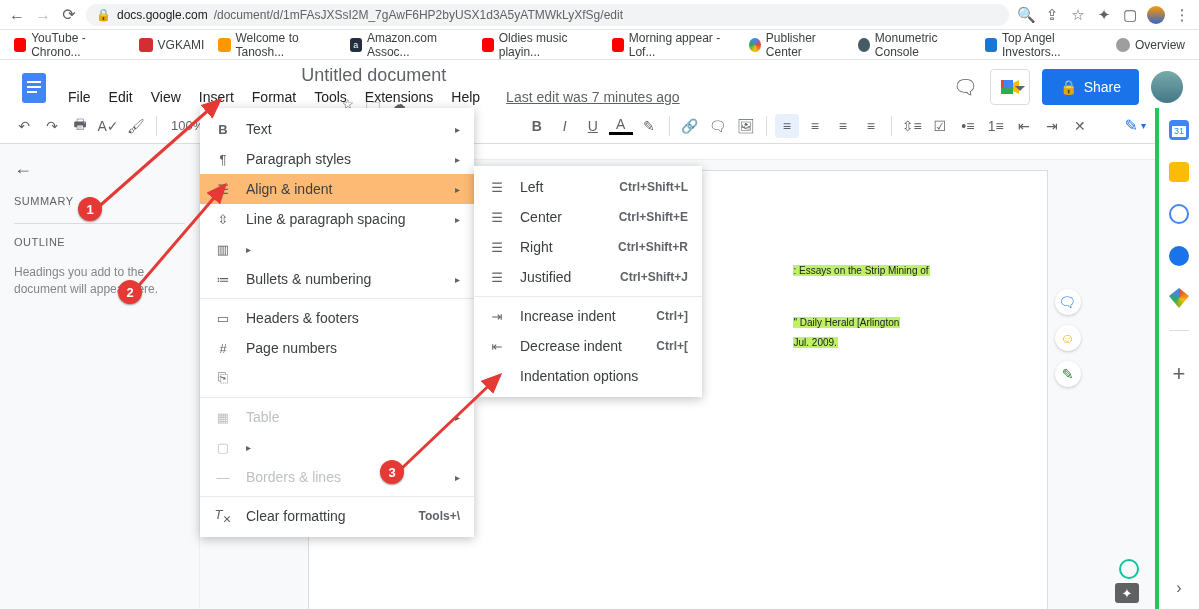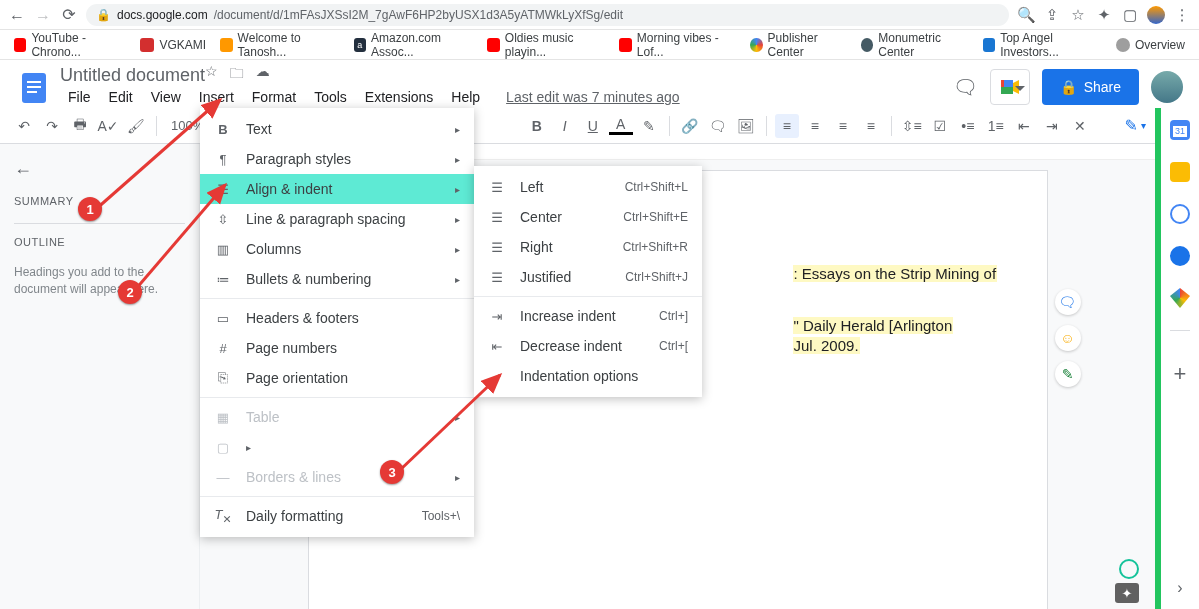--- a/index.html
+++ b/index.html
@@ -13,21 +13,21 @@
   .cr-icon { width:18px; height:18px; color:#5f6368; font-size:15px; text-align:center; }
 
   .bookmarks { height: 30px; background: #fff; border-bottom: 1px solid #e4e4e4; display:flex; align-items:center; gap:14px; padding:0 14px; font-size:12px; color:#3c4043; }
   .bk { display:flex; align-items:center; gap:5px; }
   .bk .ico { width:14px; height:14px; border-radius:3px; }
 
   
   .docs-header { height:48px; display:flex; align-items:center; padding:6px 16px 0 16px; }
   .docs-logo { width:36px; height:36px; margin-right:8px; }
   .title-col { display:flex; flex-direction:column; }
-  .title-row { display:flex; align-items:center; height:20px; color:#5f6368; font-size:18px; }
+  .title-row { display:flex; align-items:center; height:20px; gap:10px; color:#5f6368; font-size:18px;flex-direction:column; }
   .title-input { color:#5f6368; font-size:18px; }
   .title-icons { display:flex; gap:12px; color:#5f6368; font-size:14px; }
   .menubar { display:flex; gap:2px; font-size:14px; color:#202124; height:24px; align-items:center; }
   .menubar span { padding:2px 8px; border-radius:3px; }
   .last-edit { color:#5f6368; text-decoration:underline; margin-left:8px; font-size:14px; }
   .header-right { margin-left:auto; display:flex; align-items:center; gap:12px; }
   .share-btn { background:#1a73e8; color:#fff; height:36px; padding:0 18px; border-radius:4px; font-size:14px; font-weight:500; display:flex; align-items:center; gap:6px; }
   .avatar { width:32px; height:32px; border-radius:50%; background:linear-gradient(#7aa,#478); }
   .meet-btn { width:40px; height:36px; border:1px solid #dadce0; border-radius:4px; display:flex; align-items:center; justify-content:center; position:relative; }
   .meet-btn::after { content:""; border-left:5px solid transparent; border-right:5px solid transparent; border-top:5px solid #5f6368; position:absolute; right:4px; top:16px; }
@@ -46,37 +46,37 @@
   .workspace { position:absolute; top:144px; left:0; right:44px; bottom:0; background:#f8f9fa; display:flex; }
   .outline-panel { width:200px; padding:14px 14px; border-right:1px solid #eceff1; font-size:11px; color:#5f6368; }
   .outline-panel .back { font-size:18px; margin-bottom:16px; color:#5f6368; }
   .outline-panel h4 { font-size:11px; letter-spacing:0.5px; font-weight:500; color:#5f6368; margin-bottom:16px; }
   .outline-panel hr { border:none; border-top:1px solid #dadce0; margin:12px 0; }
   .outline-panel p { font-size:12px; line-height:1.4; color:#80868b; }
 
   .ruler { height:16px; background:#fff; border-bottom:1px solid #eee; font-size:9px; color:#80868b; position:absolute; top:0; left:200px; right:0; display:flex; align-items:flex-end; }
   .page-area { flex:1; position:relative; padding-top:16px; display:flex; justify-content:center; }
   .page { width:740px; background:#fff; border:1px solid #dadce0; height:460px; position:relative; margin-top:10px; }
-  .doc-txt { position:absolute; font-size:15px; color:#202124; background:#fef9c3; padding:0 1px; }
+  .doc-txt { position:absolute; font-size:10px; color:#202124; background:#bef264; padding:0 1px; }
 
   .review-buttons { position:absolute; right:-34px; top:118px; display:flex; flex-direction:column; gap:10px; }
   .rb { width:26px; height:26px; border-radius:50%; background:#fff; box-shadow:0 1px 3px rgba(0,0,0,0.2); display:flex; align-items:center; justify-content:center; font-size:14px; }
 
   
-  .side-rail { position:absolute; right:0; top:108px; bottom:0; width:44px; border-left:6px solid #22c55e; background:#fff; display:flex; flex-direction:column; align-items:center; gap:22px; padding-top:12px; }
+  .side-rail { position:absolute; right:0; top:108px; bottom:0; width:44px; border-left:4px solid #22c55e; background:#fff; display:flex; flex-direction:column; align-items:center; gap:22px; padding-top:12px; }
   .rail-ico { width:20px; height:20px; border-radius:4px; }
 
   
   .format-menu { position:absolute; left:200px; top:108px; width:274px; background:#fff; box-shadow:0 2px 10px rgba(0,0,0,0.25); font-size:14px; color:#3c4043; padding:6px 0; z-index:50; }
   .fm-row { height:30px; display:flex; align-items:center; padding:0 14px; gap:14px; position:relative; }
-  .fm-row.hl { background:#5eead4; }
+  .fm-row.hl { background:#fdba74; }
   .fm-row .ic { width:18px; text-align:center; color:#5f6368; font-size:13px; }
   .fm-row .lbl { flex:1; }
   .fm-row .arr { color:#5f6368; font-size:10px; }
-  .fm-row .sc { color:#5f6368; font-size:12px; }
+  .fm-row .sc { color:#5f6368; font-size:12px;font-weight:bold; }
   .fm-row.dis { color:#bdc1c6; }
   .fm-row.dis .ic { color:#bdc1c6; }
   .fm-sep { height:1px; background:#e8eaed; margin:4px 0; }
 
   .sub-menu { position:absolute; left:474px; top:166px; width:228px; background:#fff; box-shadow:0 2px 10px rgba(0,0,0,0.25); font-size:14px; color:#3c4043; padding:6px 0; z-index:50; }
 
   
   .anno-circle { position:absolute; width:24px; height:24px; background:#e53935; color:#fff; border-radius:50%; display:flex; align-items:center; justify-content:center; font-size:13px; font-weight:bold; z-index:80; box-shadow:0 1px 2px rgba(0,0,0,0.4); }
   .arrow-svg { position:absolute; z-index:75; pointer-events:none; }
 
@@ -120,29 +120,29 @@
   <div class="bk">
       <div class="ico" style="background:#232f3e;color:#fff;font-size:9px;display:flex;align-items:center;justify-content:center">a</div>
       <span>Amazon.com Assoc...</span>
     </div>
   <div class="bk">
       <div class="ico" style="background:#ff0000"></div>
       <span>Oldies music playin...</span>
     </div>
   <div class="bk">
       <div class="ico" style="background:#ff0000"></div>
-      <span>Morning vibes - Lof...</span>
+      <span>Morning appear - Lof...</span>
     </div>
   <div class="bk">
       <div class="ico" style="background:conic-gradient(#4285f4,#ea4335,#fbbc05,#34a853,#4285f4);border-radius:50%"></div>
       <span>Publisher Center</span>
     </div>
   <div class="bk">
       <div class="ico" style="background:#455a64;border-radius:50%"></div>
-      <span>Monumetric Center</span>
+      <span>Monumetric Console</span>
     </div>
   <div class="bk">
       <div class="ico" style="background:#1976d2"></div>
       <span>Top Angel Investors...</span>
     </div>
   <div class="bk">
       <div class="ico" style="background:#9e9e9e;border-radius:50%"></div>
       <span>Overview</span>
     </div>
 </div>
@@ -291,60 +291,58 @@
       <span class="lbl">Align &amp; indent</span>
       <span class="arr">▸</span>
     </div>
   <div class="fm-row">
       <span class="ic">⇳</span>
       <span class="lbl">Line &amp; paragraph spacing</span>
       <span class="arr">▸</span>
     </div>
   <div class="fm-row">
       <span class="ic">▥</span>
-      <span class="lbl">Columns</span>
       <span class="arr">▸</span>
     </div>
   <div class="fm-row">
       <span class="ic">≔</span>
       <span class="lbl">Bullets &amp; numbering</span>
       <span class="arr">▸</span>
     </div>
   <div class="fm-sep"></div>
   <div class="fm-row">
       <span class="ic">▭</span>
       <span class="lbl">Headers &amp; footers</span>
     </div>
   <div class="fm-row">
       <span class="ic">#</span>
       <span class="lbl">Page numbers</span>
     </div>
   <div class="fm-row">
       <span class="ic">⎘</span>
-      <span class="lbl">Page orientation</span>
     </div>
   <div class="fm-sep"></div>
   <div class="fm-row dis">
       <span class="ic">▦</span>
       <span class="lbl">Table</span>
       <span class="arr">▸</span>
     </div>
   <div class="fm-row dis">
       <span class="ic">▢</span>
       <span class="arr">▸</span>
     </div>
   <div class="fm-row dis">
       <span class="ic">—</span>
       <span class="lbl">Borders &amp; lines</span>
       <span class="arr">▸</span>
     </div>
   <div class="fm-sep"></div>
   <div class="fm-row">
       <span class="ic"><i>T</i><sub>✕</sub></span>
-      <span class="lbl">Daily formatting</span>
+      <span class="lbl">Clear formatting</span>
       <span class="sc">Tools+\</span>
     </div>
 </div>
 
 <div class="sub-menu">
   <div class="fm-row">
       <span class="ic">☰</span>
       <span class="lbl">Left</span>
       <span class="sc">Ctrl+Shift+L</span>
     </div>

